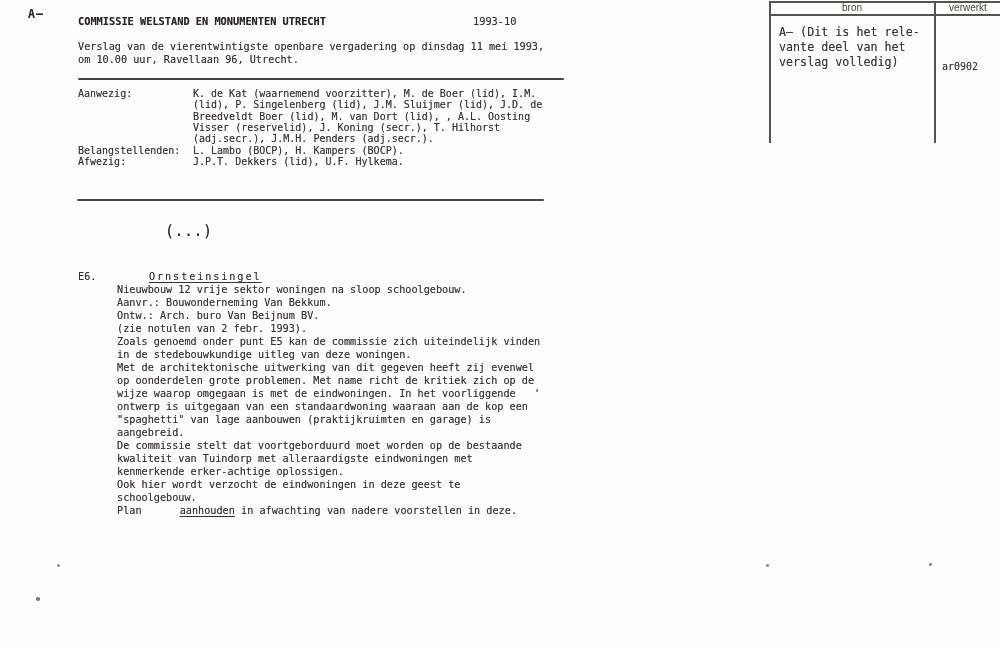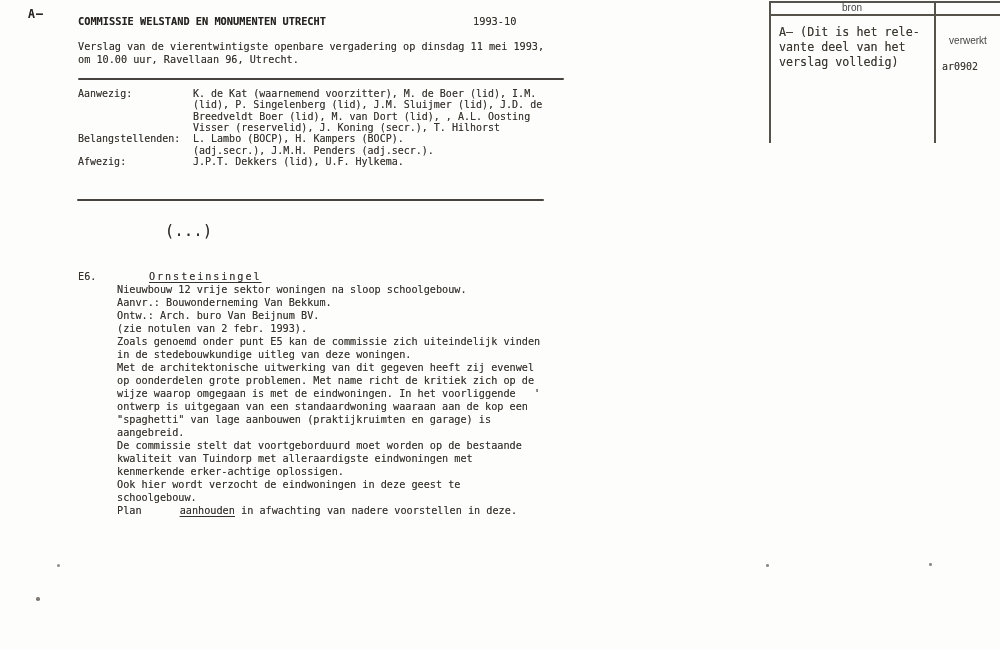--- a/index.html
+++ b/index.html
@@ -34,21 +34,21 @@
   .e6-heading span{letter-spacing:1.9px;}
   .u{text-decoration:underline;text-underline-offset:2px;text-decoration-thickness:1px;padding-left:32px;}
   
   .tline{background:#56524c;}
   .tl-top{left:769px;top:1px;width:231px;height:1.5px;}
   .tl-headrule{left:769px;top:14px;width:231px;height:1.5px;}
   .tl-left{left:769px;top:1px;width:1.5px;height:142px;}
   .tl-div{left:934px;top:1px;width:1.5px;height:142px;}
   .thead{font-family:"Liberation Sans", sans-serif;font-size:10px;color:#454545;text-shadow:none;top:2px;}
   .thead-bron{left:770px;width:164px;text-align:center;}
-  .thead-verwerkt{left:936px;width:64px;text-align:center;margin-top:33px;}
+  .thead-verwerkt{left:936px;width:64px;text-align:center;}
   .bron-note{left:779px;top:25px;font-size:11.7px;line-height:15.2px;color:#39352f;}
   .bron-note div{white-space:pre;}
   .verwerkt-code{left:942px;top:61px;font-size:10px;color:#39352f;white-space:pre;}
   .speck{position:absolute;background:#8f8b86;border-radius:50%;}
   .sp1{left:57px;top:564px;width:3px;height:3px;}
   .sp2{left:36px;top:597px;width:3.5px;height:3.5px;background:#7c7873;}
   .sp3{left:766px;top:564px;width:2.5px;height:2.5px;}
   .sp4{left:929px;top:563px;width:2.5px;height:2.5px;}
 </style>
 </head>
@@ -64,22 +64,22 @@
   <div class="abs intro-line intro-1">Verslag van de vierentwintigste openbare vergadering op dinsdag 11 mei 1993,</div>
   <div class="abs intro-line intro-2">om 10.00 uur, Ravellaan 96, Utrecht.</div>
 
   <div class="abs rule rule-1"></div>
 
   <div class="abs attendance">
       <div class="att-row"><span class="att-label">Aanwezig:</span><span class="att-value">K. de Kat (waarnemend voorzitter), M. de Boer (lid), I.M.</span></div>
       <div class="att-row"><span class="att-label"></span><span class="att-value">(lid), P. Singelenberg (lid), J.M. Sluijmer (lid), J.D. de</span></div>
       <div class="att-row"><span class="att-label"></span><span class="att-value">Breedveldt Boer (lid), M. van Dort (lid), , A.L. Oosting</span></div>
       <div class="att-row"><span class="att-label"></span><span class="att-value">Visser (reservelid), J. Koning (secr.), T. Hilhorst</span></div>
+      <div class="att-row"><span class="att-label"></span><span class="att-value">(adj.secr.), J.M.H. Penders (adj.secr.).</span></div>
       <div class="att-row"><span class="att-label">Belangstellenden:</span><span class="att-value">L. Lambo (BOCP), H. Kampers (BOCP).</span></div>
-      <div class="att-row"><span class="att-label"></span><span class="att-value">(adj.secr.), J.M.H. Penders (adj.secr.).</span></div>
       <div class="att-row"><span class="att-label">Afwezig:</span><span class="att-value">J.P.T. Dekkers (lid), U.F. Hylkema.</span></div>
     </div>
 
   <div class="abs rule rule-2"></div>
 
   <div class="abs ellipsis-mark">(...)</div>
 
   <div class="abs agenda">
     <span class="agenda-number">E6.</span>
     <div class="agenda-lines">

